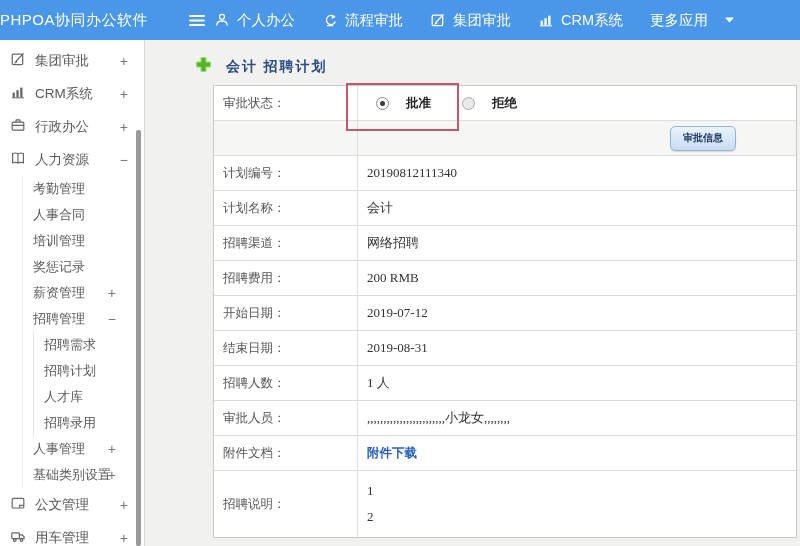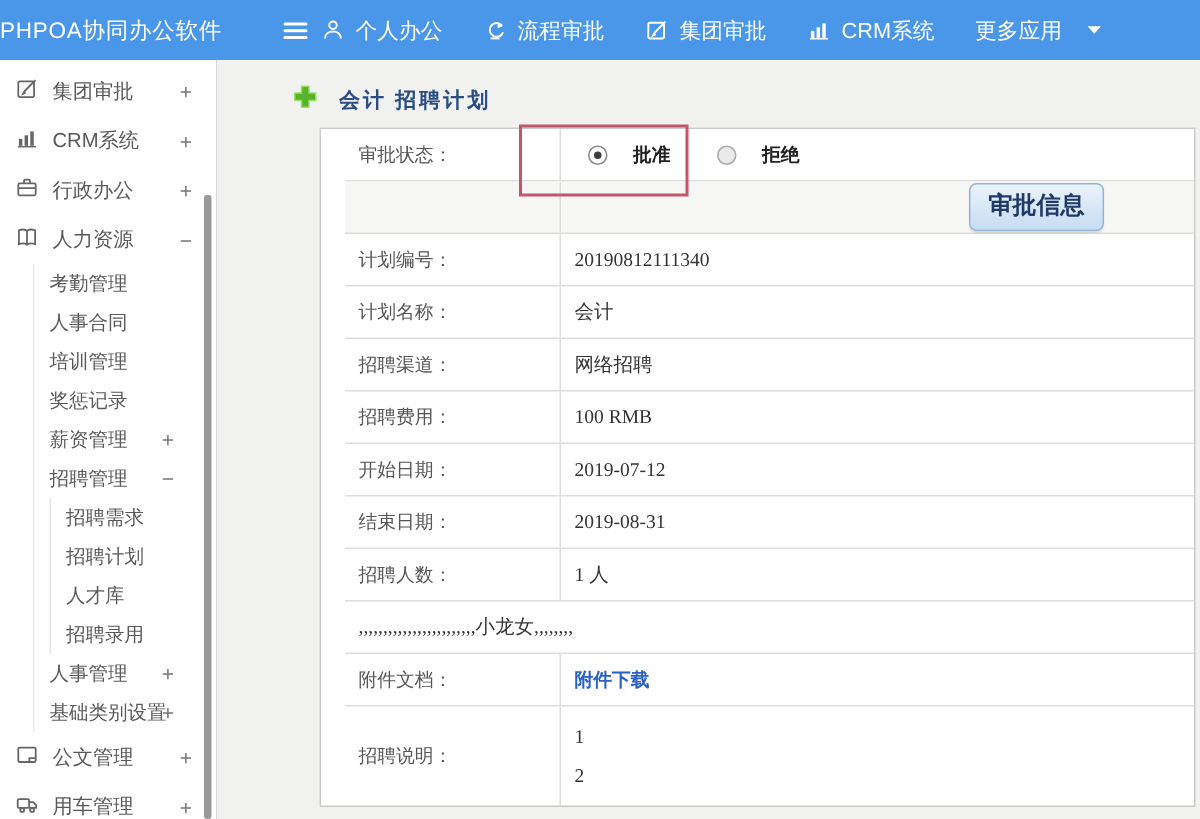--- a/index.html
+++ b/index.html
@@ -35,42 +35,42 @@
   .side-item svg { flex:0 0 16px; }
   .side-scrollbar { position:absolute; right:3px; top:90px; width:5px; height:416px;
     background:#9a9a9a; border-radius:2px; }
 
   
   .page-head { display:flex; align-items:center; gap:14px; margin:16px 0 0 50px; }
   .page-title { font-size:14px; font-weight:bold; color:#2a4d84; letter-spacing:2px;
     font-family:"Liberation Serif","DejaVu Serif",serif; }
 
   .table-wrap { position:absolute; left:68px; top:45px; width:584px; background:#fff;
-    border:1px solid #c9c9c9; font-family:"Liberation Serif","DejaVu Serif",serif;padding-left:16px; }
+    border:1px solid #c9c9c9; font-family:"Liberation Serif","DejaVu Serif",serif; }
   .frow { display:flex; border-bottom:1px solid #ddd; min-height:35px; }
   .frow:last-child { border-bottom:none; }
   .frow .lbl { width:144px; border-right:1px solid #ddd; padding-left:9px;
     display:flex; align-items:center; font-size:12.5px; color:#555; }
   .frow .val { flex:1; display:flex; align-items:center; padding-left:9px;
     font-size:13px; color:#333; }
   .r1 { height:33px; }
   .r2 { height:34px; background:#f6f6f5; }
   .r12 { height:66px; }
   .radio-cell { gap:17px; padding-left:18px !important; }
   .radio { width:13px; height:13px; border-radius:50%; border:1px solid #8a8a8a;
     background:#fdfdfd; position:relative; display:inline-block; cursor:pointer; }
   .radio.checked::after { content:""; position:absolute; left:3px; top:3px; width:5px; height:5px;
     border-radius:50%; background:#3c3c3c; }
   .radio.unchecked { background:#e9e9e9; border-color:#a8a8a8; }
   .radio-label { font-size:12.5px; color:#222; margin-right:14px; font-weight:bold; }
   .annotation-box { position:absolute; left:132px; top:-3px; width:113px; height:48px;
     border:2px solid #c4566b; pointer-events:none; z-index:6; }
   .btn-approve { margin-left:auto; margin-right:60px; padding:4px 12px 5px;
     background:linear-gradient(#eaf3fc,#c7dcf2); border:1px solid #90b4d8; border-radius:5px;
-    font-size:16px; font-weight:bold; color:#1f3a66; cursor:pointer;
+    font-size:10px; font-weight:bold; color:#1f3a66; cursor:pointer;
     font-family:"Liberation Serif","DejaVu Serif",serif; box-shadow:0 1px 1px rgba(0,0,0,.12); }
   .link { color:#2b62c2; font-weight:bold; font-size:12.5px; text-decoration:none; cursor:pointer; }
   .multiline { flex-direction:column; align-items:flex-start !important; justify-content:center; }
   .multiline span { display:block; line-height:26px; }
 </style>
 </head>
 <body>
 
 <div class="navbar">
   <div class="brand">PHPOA协同办公软件</div>
@@ -292,39 +292,40 @@
         <div class="val">会计</div>
       </div>
 
       <div class="frow">
         <div class="lbl">招聘渠道：</div>
         <div class="val">网络招聘</div>
       </div>
 
       <div class="frow">
         <div class="lbl">招聘费用：</div>
-        <div class="val">100 RMB</div>
+        <div class="val">200 RMB</div>
       </div>
 
       <div class="frow">
         <div class="lbl">开始日期：</div>
         <div class="val">2019-07-12</div>
       </div>
 
       <div class="frow">
         <div class="lbl">结束日期：</div>
         <div class="val">2019-08-31</div>
       </div>
 
       <div class="frow">
         <div class="lbl">招聘人数：</div>
         <div class="val">1 人</div>
       </div>
 
       <div class="frow">
+        <div class="lbl">审批人员：</div>
         <div class="val">,,,,,,,,,,,,,,,,,,,,,,,,小龙女,,,,,,,,</div>
       </div>
 
       <div class="frow">
         <div class="lbl">附件文档：</div>
         <div class="val">
           <a class="link">附件下载</a>
         </div>
       </div>
 

